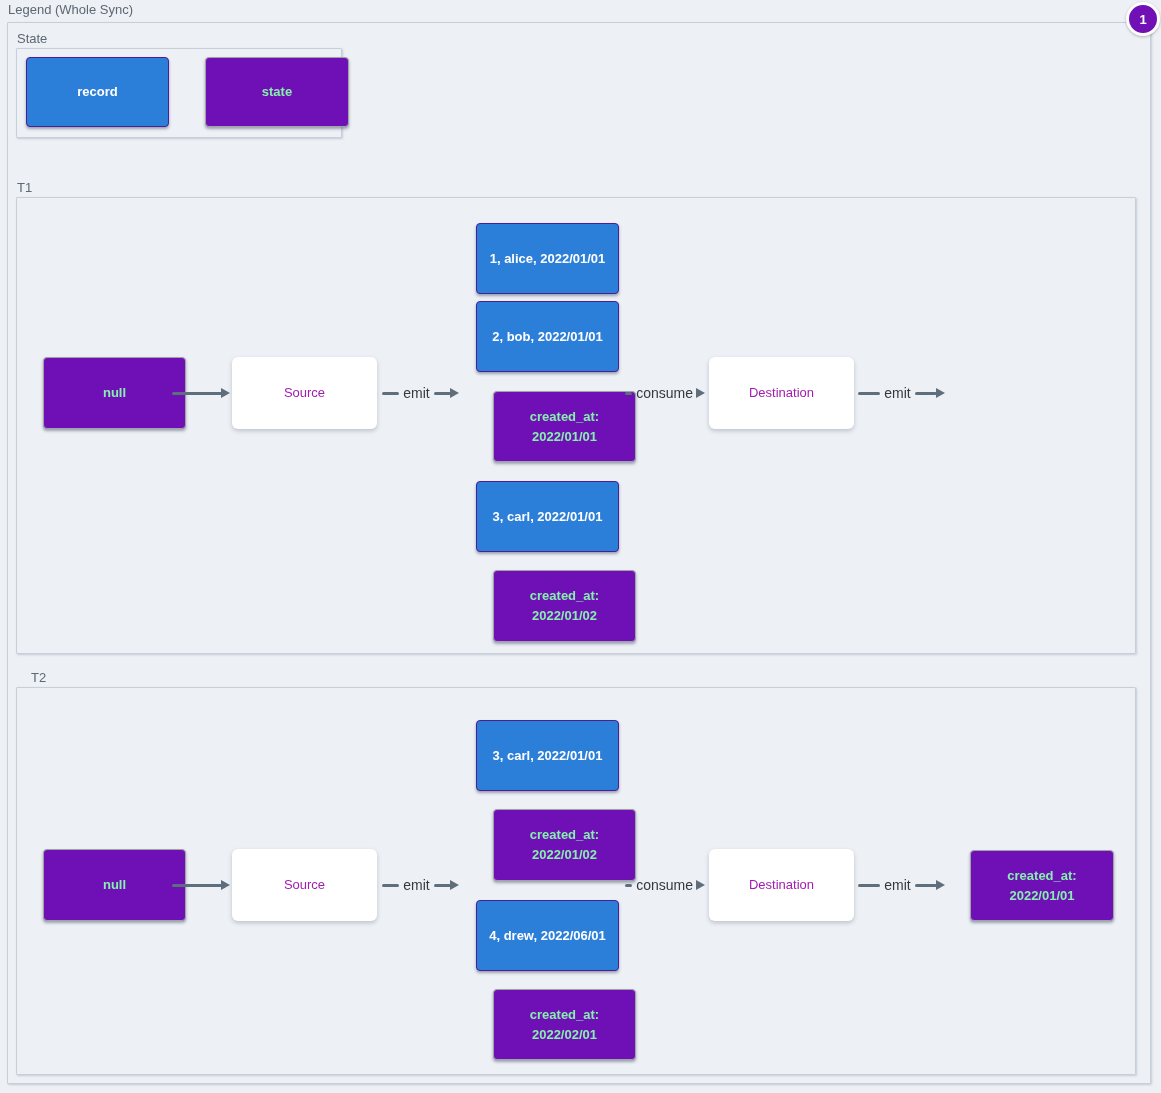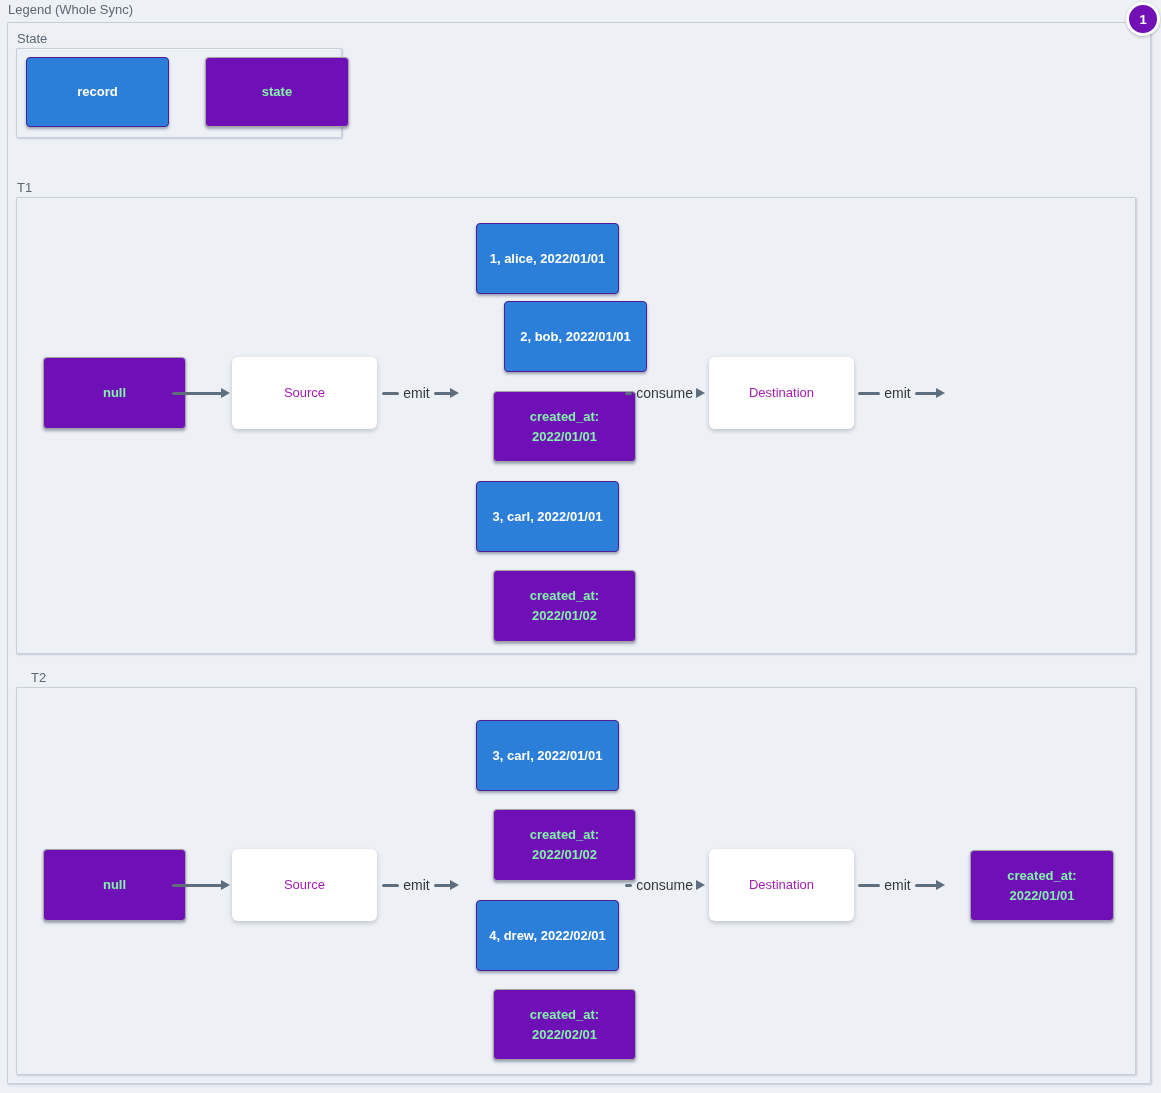--- a/index.html
+++ b/index.html
@@ -82,21 +82,21 @@
 <div class="node plain" style="left:232px;top:357px;width:145px;height:72px;">Source</div>
 
 <div class="arrow" style="left:382px;top:386px;width:77px;">
   <span class="line"></span>
   <span class="edge-label">emit</span>
   <span class="line"></span>
   <span class="head"></span>
 </div>
 
 <div class="node record" style="left:476px;top:211px;width:143px;height:71px;margin-top:12px;">1, alice, 2022/01/01</div>
-<div class="node record" style="left:476px;top:301px;width:143px;height:71px;margin-left:28px;">2, bob, 2022/01/01</div>
+<div class="node record" style="left:476px;top:301px;width:143px;height:71px;">2, bob, 2022/01/01</div>
 <div class="node state" style="left:476px;top:391px;width:143px;height:71px;">created_at:
 2022/01/01</div>
 <div class="node record" style="left:476px;top:481px;width:143px;height:71px;">3, carl, 2022/01/01</div>
 <div class="node state" style="left:476px;top:570px;width:143px;height:72px;">created_at:
 2022/01/02</div>
 
 <div class="arrow" style="left:625px;top:386px;width:80px;">
   <span class="line"></span>
   <span class="edge-label">consume</span>
   <span class="head"></span>
@@ -126,21 +126,21 @@
 <div class="arrow" style="left:382px;top:878px;width:77px;">
   <span class="line"></span>
   <span class="edge-label">emit</span>
   <span class="line"></span>
   <span class="head"></span>
 </div>
 
 <div class="node record" style="left:476px;top:720px;width:143px;height:71px;">3, carl, 2022/01/01</div>
 <div class="node state" style="left:476px;top:809px;width:143px;height:72px;">created_at:
 2022/01/02</div>
-<div class="node record" style="left:476px;top:900px;width:143px;height:71px;">4, drew, 2022/02/01</div>
+<div class="node record" style="left:476px;top:900px;width:143px;height:71px;">4, drew, 2022/06/01</div>
 <div class="node state" style="left:476px;top:989px;width:143px;height:71px;">created_at:
 2022/02/01</div>
 
 <div class="arrow" style="left:625px;top:878px;width:80px;">
   <span class="line"></span>
   <span class="edge-label">consume</span>
   <span class="head"></span>
 </div>
 
 <div class="node plain" style="left:709px;top:849px;width:145px;height:72px;">Destination</div>

